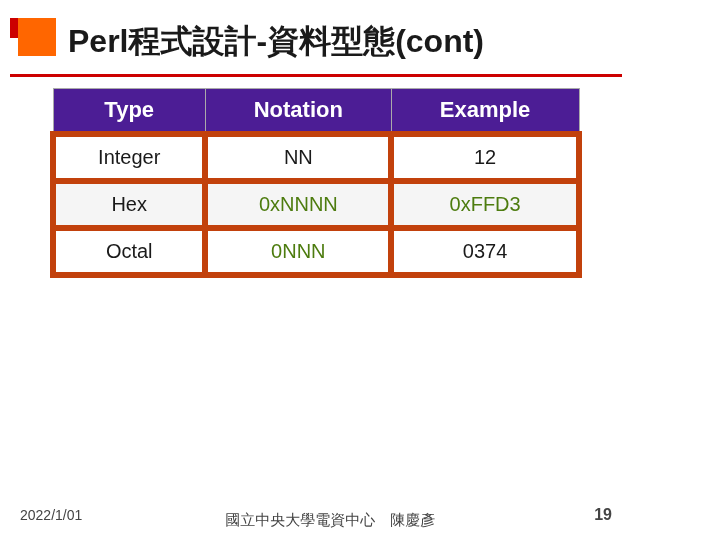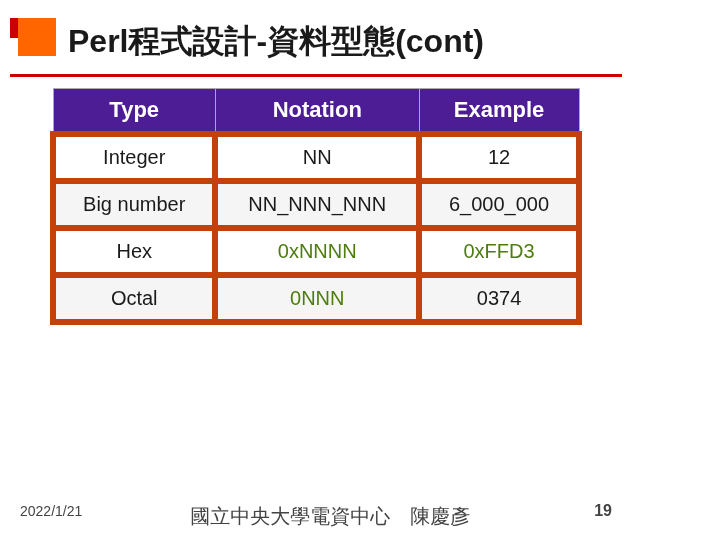--- a/index.html
+++ b/index.html
@@ -122,21 +122,21 @@
       display: flex;
       justify-content: space-between;
       align-items: center;
       font-size: 14px;
       color: #444444;
     }
 
     .footer-center {
       flex: 1;
       text-align: center;
-      font-size: 20px;
+      font-size: 15px;
       margin-top: 12px;
     }
 
     .footer-right {
       font-size: 16px;
       font-weight: bold;
       margin-left: 16px;
     }
   </style>
 </head>
@@ -162,37 +162,32 @@
           <th>Example</th>
         </tr>
       </thead>
       <tbody id="table-body">
       <tr>
             <td>Integer</td>
             <td>NN</td>
             <td>12</td>
           </tr>
           <tr>
-            <td>Big number</td>
-            <td>NN_NNN_NNN</td>
-            <td>6_000_000</td>
-          </tr>
-          <tr>
             <td>Hex</td>
             <td><span class="highlight-red">0xNNNN</span></td>
             <td><span class="highlight-red">0xFFD3</span></td>
           </tr>
           <tr>
             <td>Octal</td>
             <td><span class="highlight-red">0NNN</span></td>
             <td>0374</td>
           </tr>
         </tbody>
     </table>
   </div>
 
   <div class="footer">
-    <span class="footer-left">2022/1/21</span>
+    <span class="footer-left">2022/1/01</span>
     <span class="footer-center">國立中央大學電資中心　陳慶彥</span>
     <span class="footer-right">19</span>
   </div>
 
 </div>
 
 </body></html>

